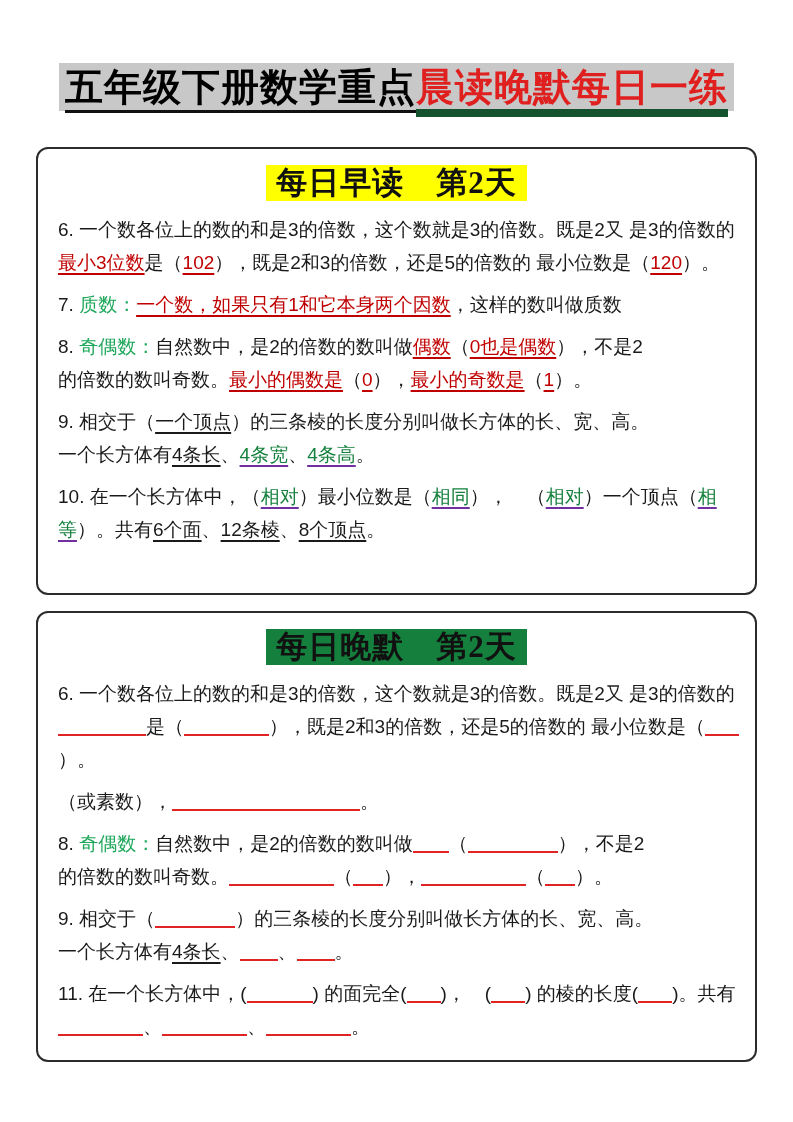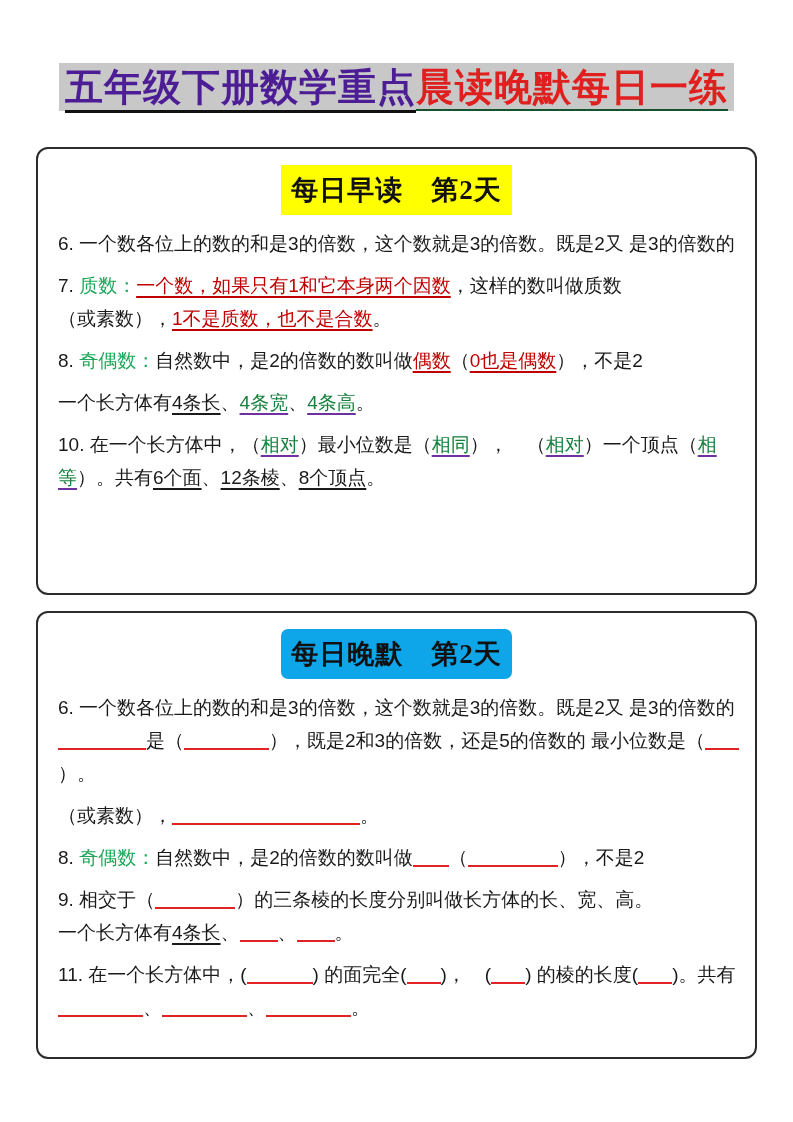--- a/index.html
+++ b/index.html
@@ -17,45 +17,45 @@
     display:inline-block;
     font-family:"Liberation Serif", serif;
     font-weight:bold;
     font-size:38px;
     line-height:48px;
     background:#c8c8c8;
     padding:0 6px;
     letter-spacing:1px;
     white-space:nowrap;
   }
-  .t-black { color:#4c1d95; border-bottom:3px solid #111111; padding-bottom:2px; }
-  .t-red   { color:#e01f1f; border-bottom:2px solid #14532d; padding-bottom:1px; }
+  .t-black { color:#000000; border-bottom:3px solid #111111; padding-bottom:2px; }
+  .t-red   { color:#e01f1f; border-bottom:8px solid #14532d; padding-bottom:1px; }
   
   .box {
     width:721px;
     min-height:448px;
     margin:0 auto 16px auto;
     border:2px solid #2b2b2b;
     border-radius:12px;
     background:#ffffff;
     padding:16px 6px 8px 6px;
   }
   .hdr-wrap { text-align:center; margin-bottom:12px; }
   .hdr {
     display:inline-block;
     font-family:"Liberation Serif", serif;
     font-weight:bold;
-    font-size:27px;
+    font-size:31px;
     line-height:34px;
     color:#111111;
-    padding:8px 10px;
+    padding:1px 10px;
     letter-spacing:1px;
   }
   .hdr-yellow { background:#ffff00; }
-  .hdr-green  { background:#0ea5e9;border-radius:7px; }
+  .hdr-green  { background:#15803d; }
   
   .content { font-size:19px;margin-left:14px; }
   p.item { margin:0 0 9px 0; line-height:33px; }
   .wline { display:block; }
   .seg-n { color:#1a1a1a; }
   .seg-r {
     color:#c00000;
     text-decoration:underline;
     text-decoration-color:#c00000;
     text-decoration-thickness:1.5px;
@@ -90,29 +90,31 @@
   <h1 class="main-title"><span class="t-black">五年级下册数学重点</span><span class="t-red">晨读晚默每日一练</span></h1>
 </div>
 
 <section class="box">
   <div class="hdr-wrap">
     <span class="hdr hdr-yellow">每日早读　第2天</span>
   </div>
   <div class="content">
       <p class="item">
         <span class="wline"><span class="seg-n">6. 一个数各位上的数的和是3的倍数，这个数就是3的倍数。既是2又 是3的倍数的</span></span>
+        <span class="wline"><span class="seg-r">最小3位数</span><span class="seg-n">是（</span><span class="seg-r">102</span><span class="seg-n">），既是2和3的倍数，还是5的倍数的 最小位数是（</span><span class="seg-r">120</span><span class="seg-n">）。</span></span>
       </p>
       <p class="item">
         <span class="wline"><span class="seg-n">7. </span><span class="seg-g">质数：</span><span class="seg-r">一个数，如果只有1和它本身两个因数</span><span class="seg-n">，这样的数叫做质数</span></span>
-        <span class="wline"><span class="seg-n">（或素数），</span><span class="seg-r">1不是质数，也不是合数</span><span class="seg-n">。</span></span>
       </p>
       <p class="item">
         <span class="wline"><span class="seg-n">8. </span><span class="seg-g">奇偶数：</span><span class="seg-n">自然数中，是2的倍数的数叫做</span><span class="seg-r">偶数</span><span class="seg-n">（</span><span class="seg-r">0也是偶数</span><span class="seg-n">），不是2</span></span>
+        <span class="wline"><span class="seg-n">的倍数的数叫奇数。</span><span class="seg-r">最小的偶数是</span><span class="seg-n">（</span><span class="seg-r">0</span><span class="seg-n">），</span><span class="seg-r">最小的奇数是</span><span class="seg-n">（</span><span class="seg-r">1</span><span class="seg-n">）。</span></span>
       </p>
       <p class="item">
+        <span class="wline"><span class="seg-n">9. 相交于（</span><span class="seg-u">一个顶点</span><span class="seg-n">）的三条棱的长度分别叫做长方体的长、宽、高。</span></span>
         <span class="wline"><span class="seg-n">一个长方体有</span><span class="seg-u">4条长</span><span class="seg-n">、</span><span class="seg-p">4条宽</span><span class="seg-n">、</span><span class="seg-p">4条高</span><span class="seg-n">。</span></span>
       </p>
       <p class="item">
         <span class="wline"><span class="seg-n">10. 在一个长方体中，（</span><span class="seg-p">相对</span><span class="seg-n">）最小位数是（</span><span class="seg-p">相同</span><span class="seg-n">），　（</span><span class="seg-p">相对</span><span class="seg-n">）一个顶点（</span><span class="seg-p">相</span></span>
         <span class="wline"><span class="seg-p">等</span><span class="seg-n">）。共有</span><span class="seg-u">6个面</span><span class="seg-n">、</span><span class="seg-u">12条棱</span><span class="seg-n">、</span><span class="seg-u">8个顶点</span><span class="seg-n">。</span></span>
       </p>
     </div>
 </section>
 
 <section class="box">
@@ -122,20 +124,21 @@
   <div class="content">
       <p class="item">
         <span class="wline"><span class="seg-n">6. 一个数各位上的数的和是3的倍数，这个数就是3的倍数。既是2又 是3的倍数的</span></span>
         <span class="wline"><span class="blank" style="width: 88px;"></span><span class="seg-n">是（</span><span class="blank" style="width: 85px;"></span><span class="seg-n">），既是2和3的倍数，还是5的倍数的 最小位数是（</span><span class="blank" style="width: 34px;"></span><span class="seg-n">）。</span></span>
       </p>
       <p class="item">
         <span class="wline"><span class="seg-n">（或素数），</span><span class="blank" style="width: 188px;"></span><span class="seg-n">。</span></span>
       </p>
       <p class="item">
         <span class="wline"><span class="seg-n">8. </span><span class="seg-g">奇偶数：</span><span class="seg-n">自然数中，是2的倍数的数叫做</span><span class="blank" style="width: 36px;"></span><span class="seg-n">（</span><span class="blank" style="width: 90px;"></span><span class="seg-n">），不是2</span></span>
+        <span class="wline"><span class="seg-n">的倍数的数叫奇数。</span><span class="blank" style="width: 105px;"></span><span class="seg-n">（</span><span class="blank" style="width: 30px;"></span><span class="seg-n">），</span><span class="blank" style="width: 105px;"></span><span class="seg-n">（</span><span class="blank" style="width: 30px;"></span><span class="seg-n">）。</span></span>
       </p>
       <p class="item">
         <span class="wline"><span class="seg-n">9. 相交于（</span><span class="blank" style="width: 80px;"></span><span class="seg-n">）的三条棱的长度分别叫做长方体的长、宽、高。</span></span>
         <span class="wline"><span class="seg-n">一个长方体有</span><span class="seg-u">4条长</span><span class="seg-n">、</span><span class="blank" style="width: 38px;"></span><span class="seg-n">、</span><span class="blank" style="width: 38px;"></span><span class="seg-n">。</span></span>
       </p>
       <p class="item">
         <span class="wline"><span class="seg-n">11. 在一个长方体中，(</span><span class="blank" style="width: 66px;"></span><span class="seg-n">) 的面完全(</span><span class="blank" style="width: 34px;"></span><span class="seg-n">)，　(</span><span class="blank" style="width: 34px;"></span><span class="seg-n">) 的棱的长度(</span><span class="blank" style="width: 34px;"></span><span class="seg-n">)。共有</span></span>
         <span class="wline"><span class="blank" style="width: 85px;"></span><span class="seg-n">、</span><span class="blank" style="width: 85px;"></span><span class="seg-n">、</span><span class="blank" style="width: 85px;"></span><span class="seg-n">。</span></span>
       </p>
     </div>

